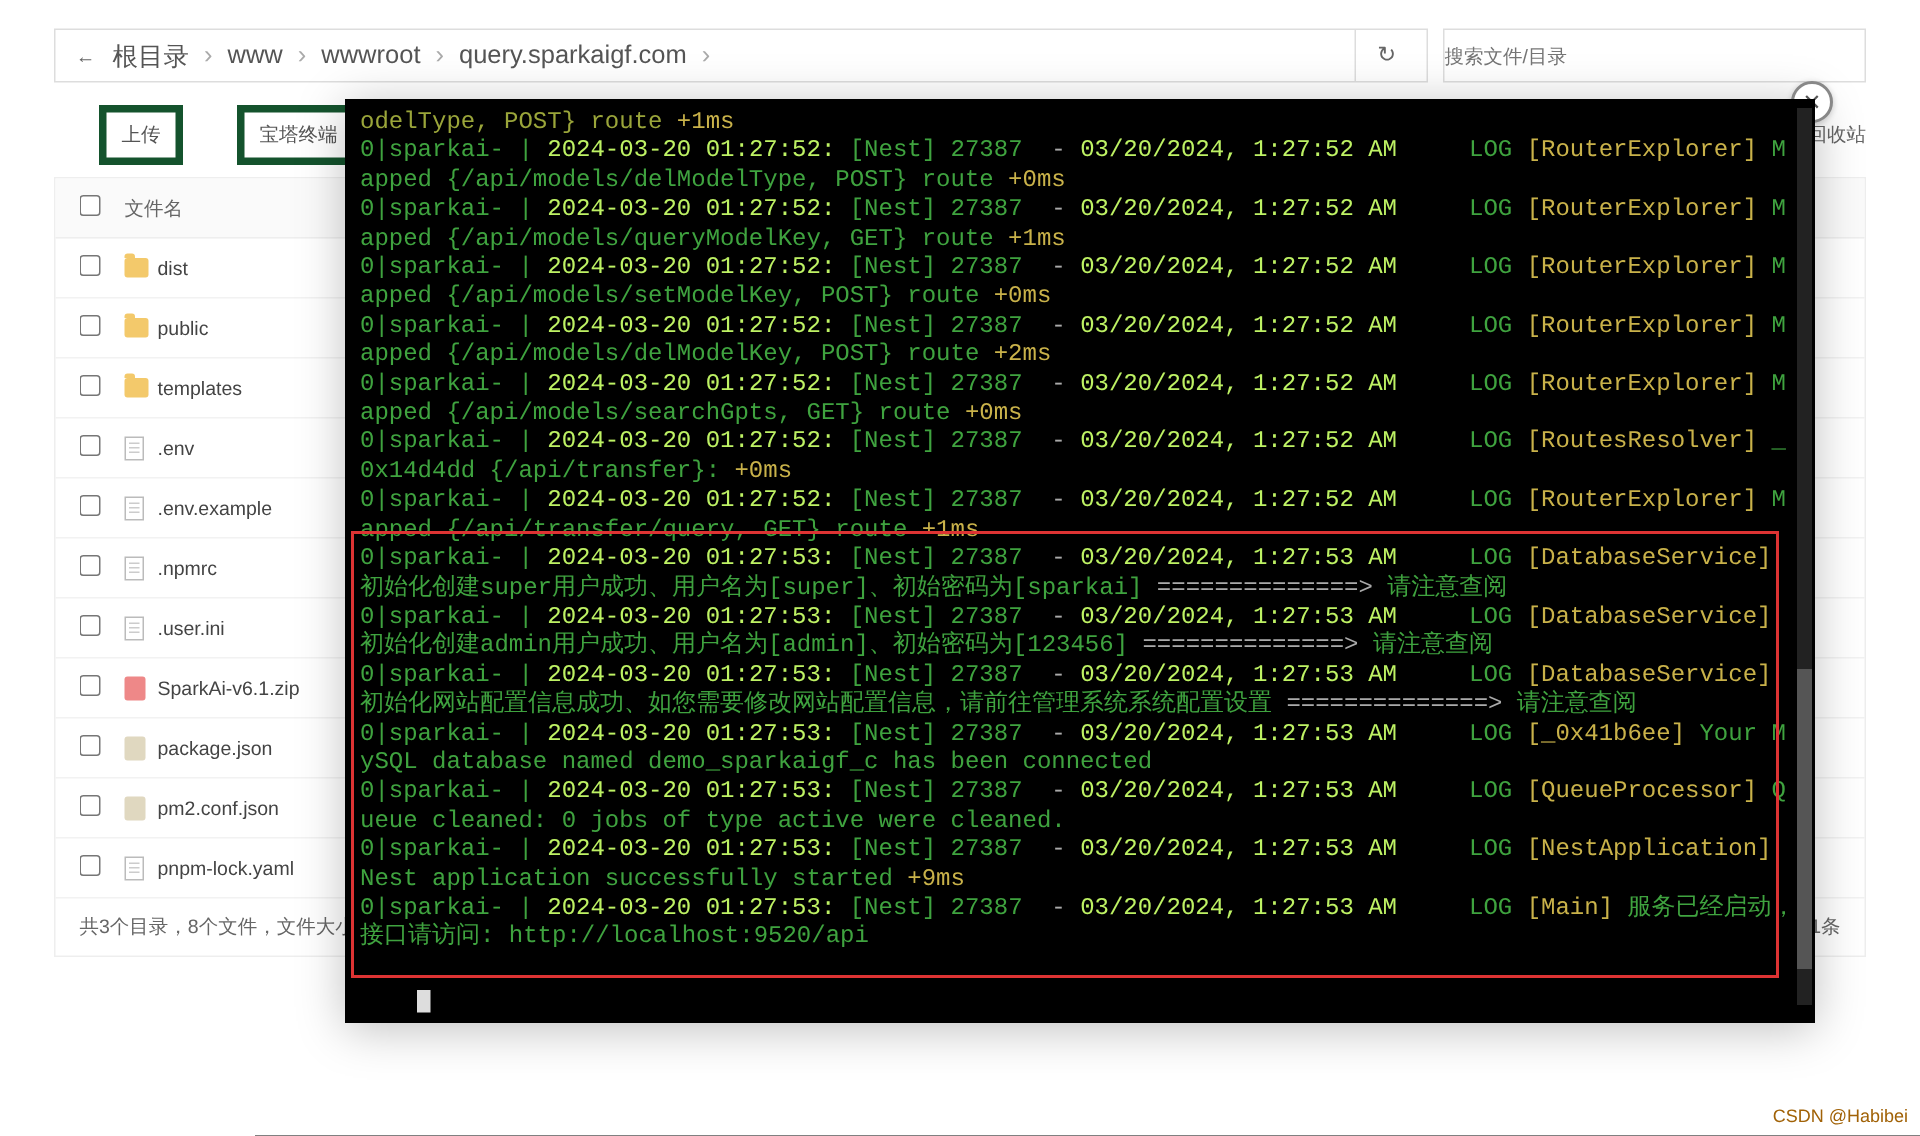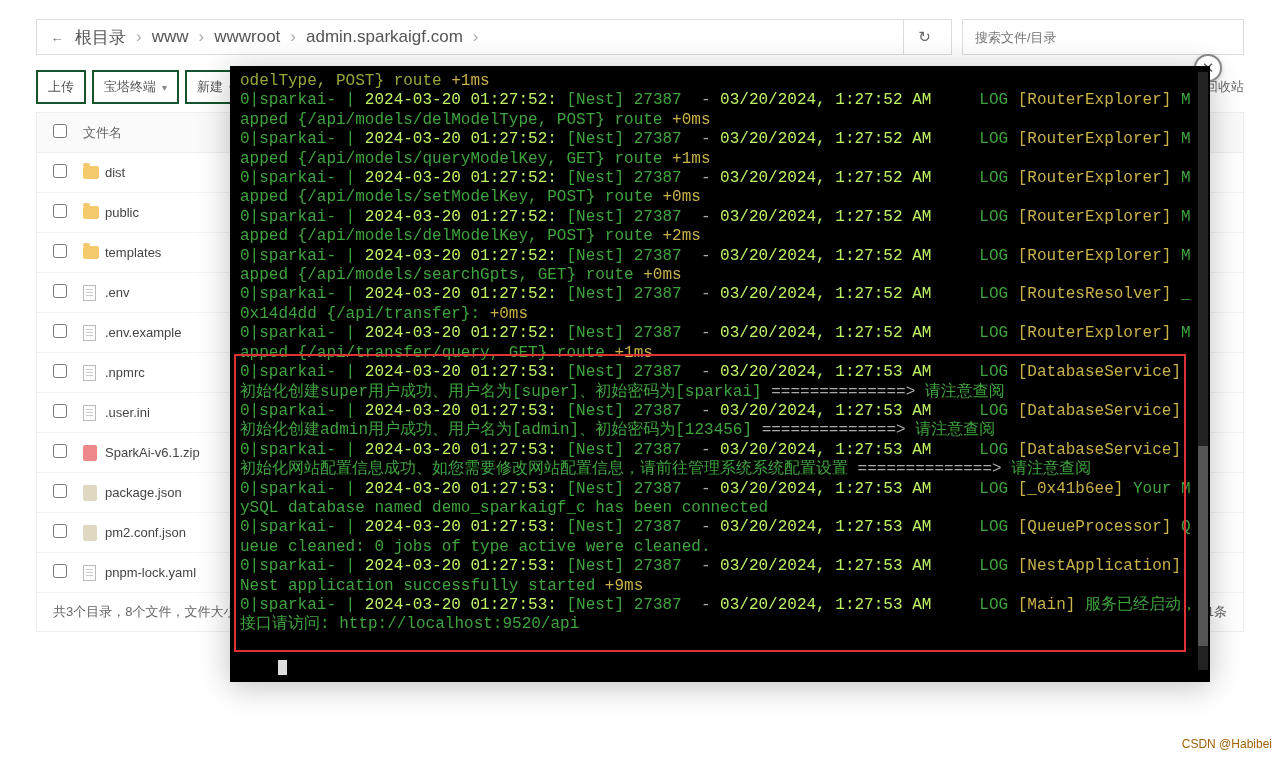--- a/index.html
+++ b/index.html
@@ -6,26 +6,26 @@
 body { font-family: "Microsoft YaHei", Arial, sans-serif; font-size: 13px; background: #fff; color: #333; width: 1280px; height: 757px; overflow: hidden; position: relative; }
 
 
 .breadcrumb-bar { display: flex; align-items: center; padding: 0 36px; height: 46px; margin-top: 14px; gap: 10px; }
 .breadcrumb-box { flex: 1; display: flex; align-items: center; border: 1px solid #ddd; height: 36px; padding: 0 6px; background: #fff; }
 .bc-back { width: 28px; text-align: center; color: #666; cursor: pointer; }
 .bc-path { display: flex; align-items: center; gap: 2px; font-size: 17px; color: #555; }
 .bc-seg { padding: 0 4px; cursor: pointer; }
 .bc-sep { color: #aaa; padding: 0 4px; }
 .bc-refresh { width: 42px; text-align: center; border-left: 1px solid #ddd; height: 100%; line-height: 34px; color: #666; cursor: pointer; font-size: 15px; }
-.search-box { width: 282px; height: 36px; border: 1px solid #ddd; display: flex; align-items: center; padding: 0 12px; }
+.search-box { width: 282px; height: 36px; border: 1px solid #ddd; display: flex; align-items: center; padding: 0 0; }
 .search-box input { border: none; outline: none; flex: 1; font-size: 13px; background: transparent; }
 
 
 .toolbar { display: flex; align-items: center; padding: 10px 36px 8px 36px; gap: 6px; }
-.tb-btn { border: 2px solid #14532d; background: #fff; padding: 6px 10px; font-size: 13px; color: #555; cursor: pointer; display: inline-flex; align-items: center; gap: 4px; }
+.tb-btn { border: 5px solid #14532d; background: #fff; padding: 6px 10px; font-size: 13px; color: #555; cursor: pointer; display: inline-flex; align-items: center; gap: 4px; margin-left: 30px; }
 .tb-caret::after { content: "▾"; font-size: 10px; color: #888; margin-left: 2px; }
 .recycle { margin-left: auto; display: flex; align-items: flex-end; gap: 4px; color: #666; cursor: pointer; }
 .trash-icon { display: inline-block; width: 12px; height: 14px; border: 1px solid #888; border-top: 3px solid #888; background: #fff; }
 
 
 .file-table { margin: 0 36px; border: 1px solid #eee; }
 .ft-head { display: flex; align-items: center; height: 40px; background: #fafafa; border-bottom: 1px solid #eee; padding: 0 16px; color: #666; font-size: 13px; }
 .ft-row { display: flex; align-items: center; height: 40px; padding: 0 16px; border-bottom: 1px solid #f2f2f2; color: #444; }
 .ft-check { width: 30px; }
 .ft-check input { width: 14px; height: 14px; }
@@ -63,21 +63,21 @@
 <div class="breadcrumb-bar">
   <div class="breadcrumb-box">
     <div class="bc-back">←</div>
     <div class="bc-path" id="bc-path">
         <span class="bc-seg">根目录</span>
         <span class="bc-sep">›</span>
         <span class="bc-seg">www</span>
         <span class="bc-sep">›</span>
         <span class="bc-seg">wwwroot</span>
         <span class="bc-sep">›</span>
-        <span class="bc-seg">admin.sparkaigf.com</span>
+        <span class="bc-seg">query.sparkaigf.com</span>
         <span class="bc-sep">›</span>
       </div>
     <div style="flex:1"></div>
     <div class="bc-refresh">↻</div>
   </div>
   <div class="search-box">
     <input type="text" placeholder="搜索文件/目录" style="">
   </div>
 </div>
 

